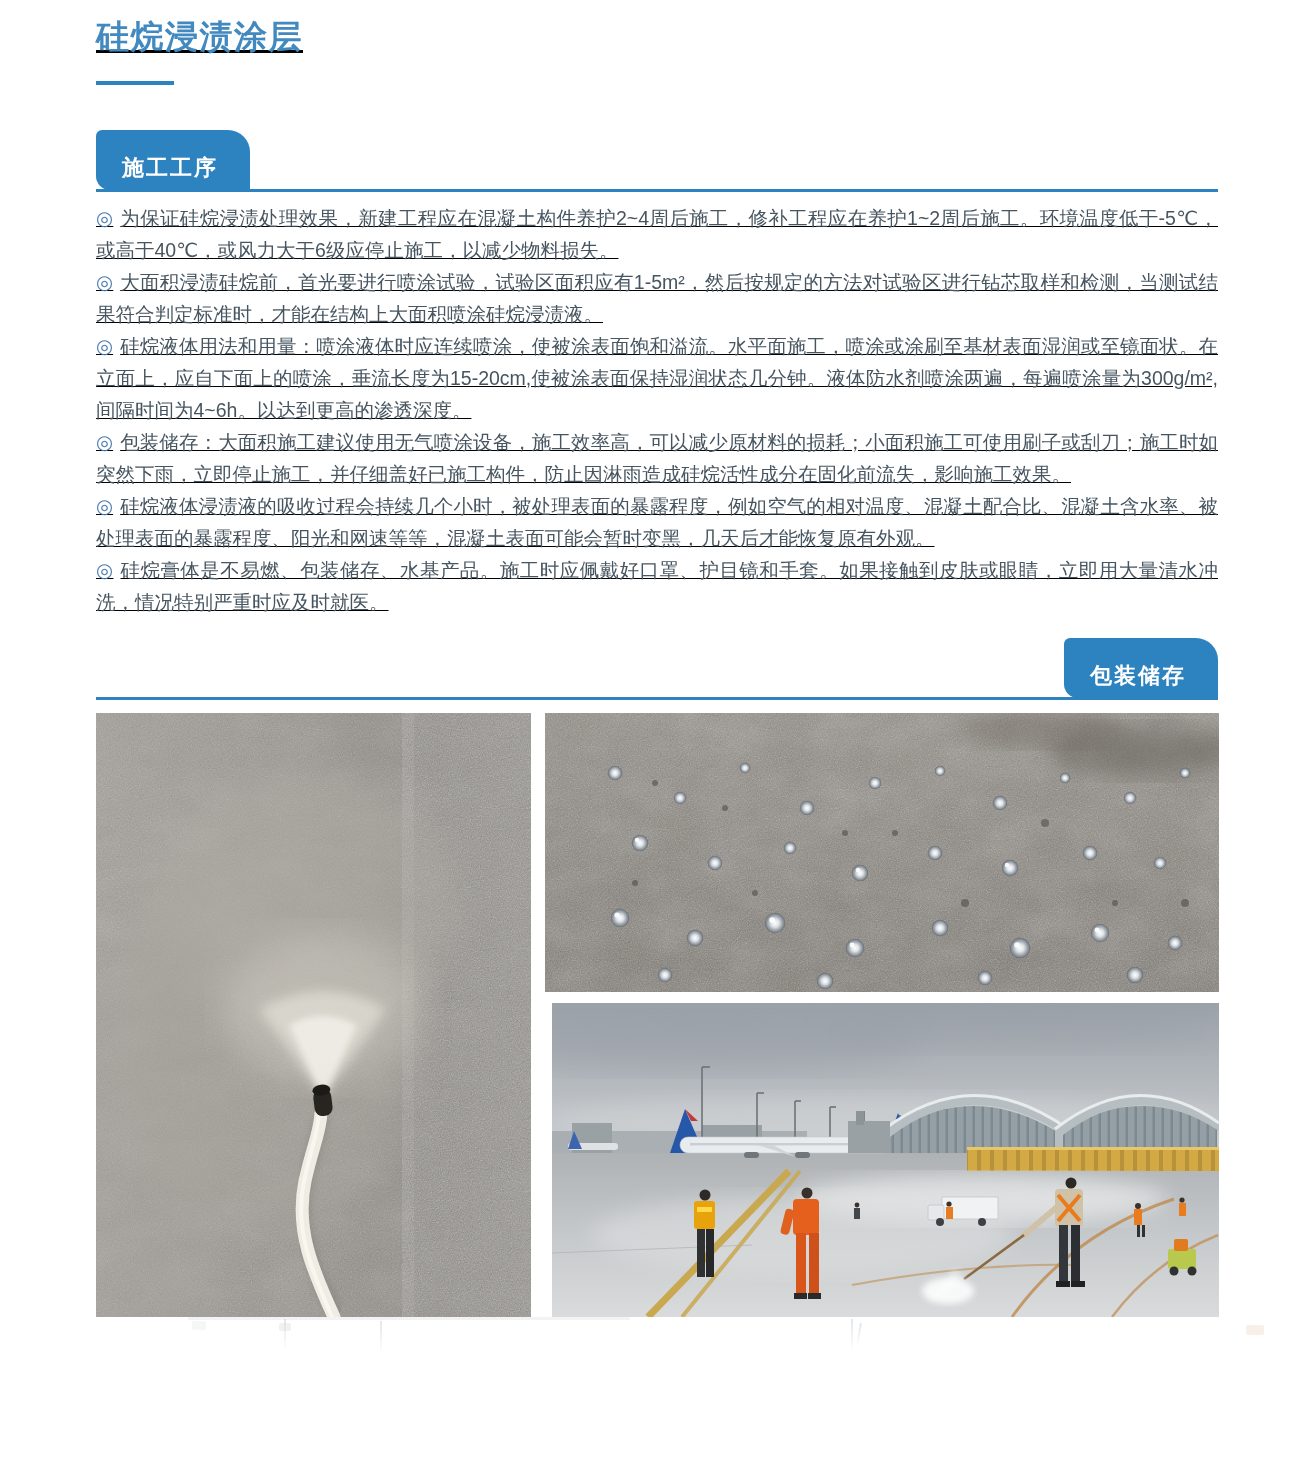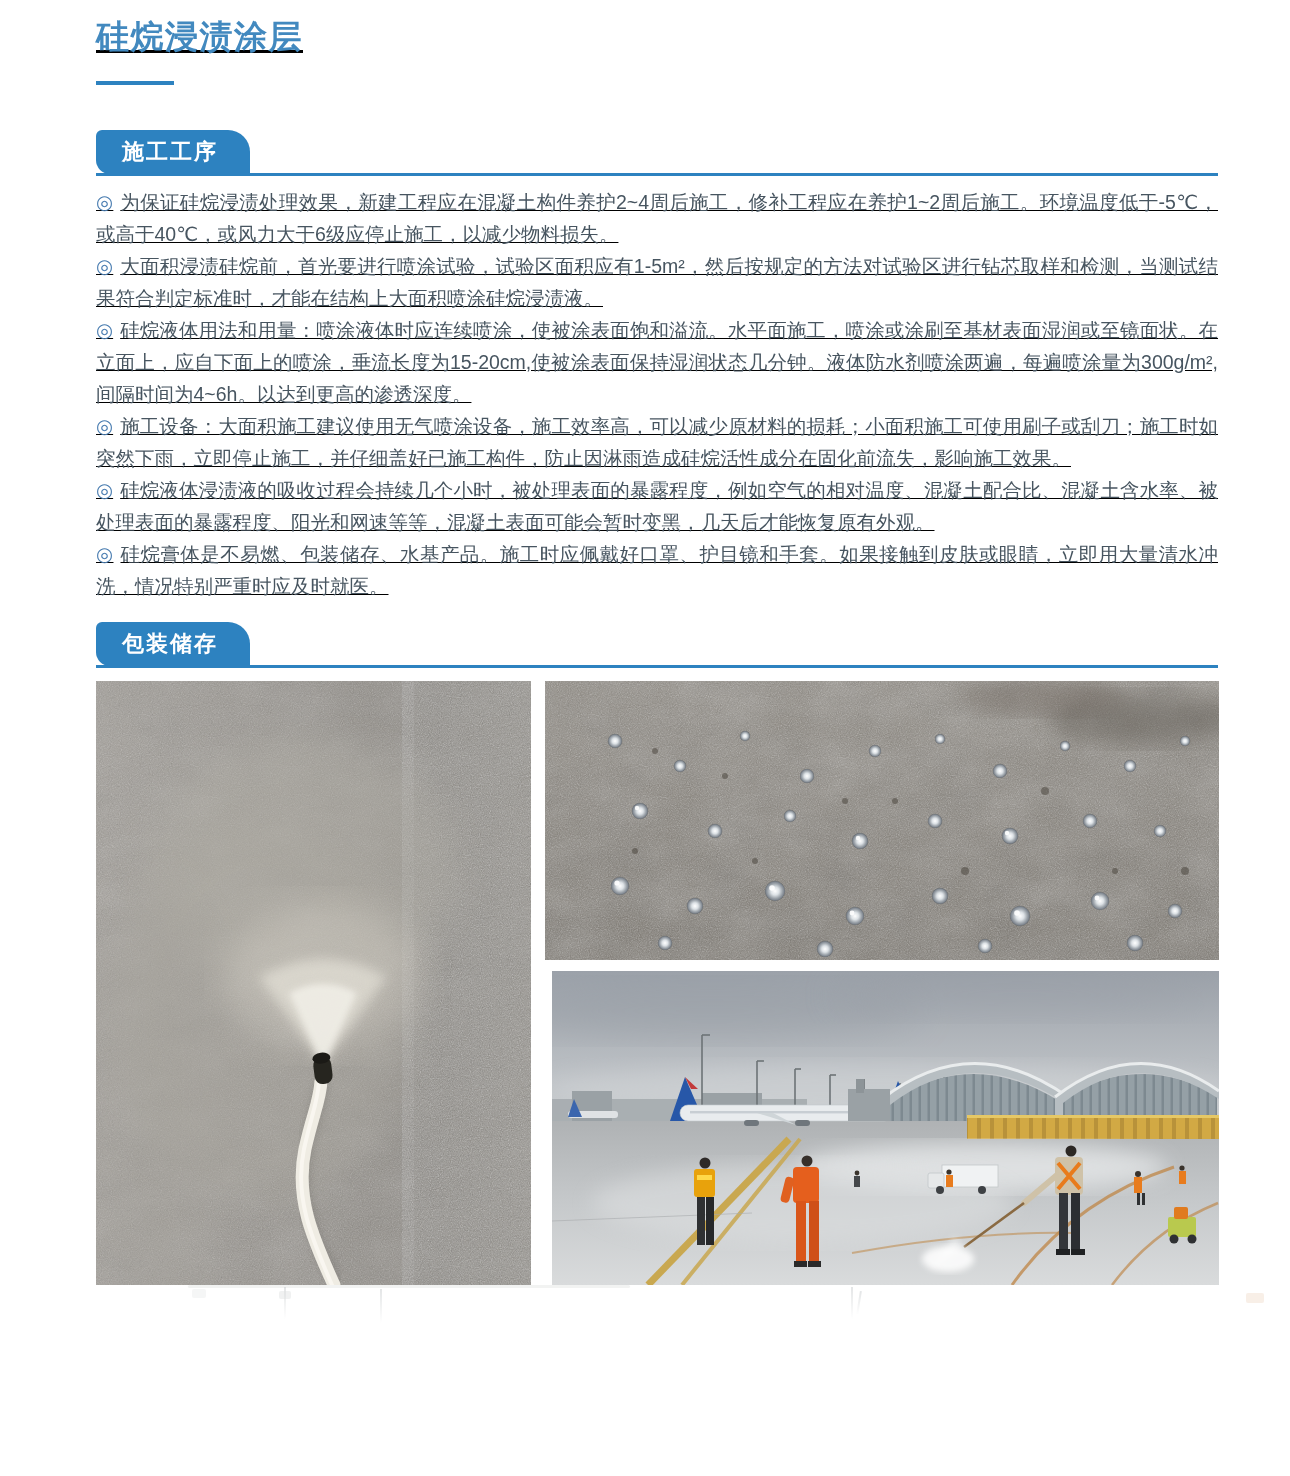--- a/index.html
+++ b/index.html
@@ -11,25 +11,25 @@
   .page{position:relative;width:1290px;height:1476px;background:#fff;text-decoration:underline;}
   .content{padding:15px 72px 0 96px;}
 
   .page-title{
     margin:0;font-size:33px;font-weight:bold;color:#4289bf;letter-spacing:1.5px;
   }
   .title-underline{width:78px;height:4px;background:#2d82c0;margin-top:21px;}
 
   .section-header{border-bottom:3px solid #2d82c0;}
   .section:first-child .section-header{margin-top:45px;}
-  .section + .section .section-header{margin-top:20px;}
+  .section + .section .section-header{margin-top:20px;text-align:right;}
   .badge{
     display:inline-block;background:#2d82c0;color:#ffffff;
     font-size:22px;font-weight:bold;letter-spacing:2px;
-    padding:7px 32px 7px 26px;margin-bottom:-1px;
+    padding:23px 32px 7px 26px;margin-bottom:-1px;
     border-radius:6px 22px 0 14px;
   }
   .bullets{margin-top:10px;}
   .bullet{
     margin:0;font-size:19.5px;line-height:32px;color:#475560;
     text-align:justify;text-justify:inter-ideograph;
   }
   .bullet .sym{color:#4a7db1;padding-right:7px;}
 
   .photos-row{display:flex;gap:14px;margin-top:13px;}
@@ -60,21 +60,21 @@
       </span>
     </div>
     <div class="bullets">
   <p class="bullet"><span class="sym">◎</span><span>为保证硅烷浸渍处理效果，新建工程应在混凝土构件养护2~4周后施工，修补工程应在养护1~2周后施工。环境温度低于-5℃，或高于40℃，或风力大于6级应停止施工，以减少物料损失。</span></p>
 
 
   <p class="bullet"><span class="sym">◎</span><span>大面积浸渍硅烷前，首光要进行喷涂试验，试验区面积应有1-5m²，然后按规定的方法对试验区进行钻芯取样和检测，当测试结果符合判定标准时，才能在结构上大面积喷涂硅烷浸渍液。</span></p>
 
   <p class="bullet"><span class="sym">◎</span><span>硅烷液体用法和用量：喷涂液体时应连续喷涂，使被涂表面饱和溢流。水平面施工，喷涂或涂刷至基材表面湿润或至镜面状。在立面上，应自下面上的喷涂，垂流长度为15-20cm,使被涂表面保持湿润状态几分钟。液体防水剂喷涂两遍，每遍喷涂量为300g/m²,间隔时间为4~6h。以达到更高的渗透深度。</span></p>
 
-  <p class="bullet"><span class="sym">◎</span><span>施工设备：大面积施工建议使用无气喷涂设备，施工效率高，可以减少原材料的损耗；小面积施工可使用刷子或刮刀；施工时如突然下雨，立即停止施工，并仔细盖好已施工构件，防止因淋雨造成硅烷活性成分在固化前流失，影响施工效果。</span></p>
+  <p class="bullet"><span class="sym">◎</span><span>包装储存：大面积施工建议使用无气喷涂设备，施工效率高，可以减少原材料的损耗；小面积施工可使用刷子或刮刀；施工时如突然下雨，立即停止施工，并仔细盖好已施工构件，防止因淋雨造成硅烷活性成分在固化前流失，影响施工效果。</span></p>
 
 
   <p class="bullet"><span class="sym">◎</span><span>硅烷液体浸渍液的吸收过程会持续几个小时，被处理表面的暴露程度，例如空气的相对温度、混凝土配合比、混凝土含水率、被处理表面的暴露程度、阳光和网速等等，混凝土表面可能会暂时变黑，几天后才能恢复原有外观。</span></p>
 
   <p class="bullet"><span class="sym">◎</span><span>硅烷膏体是不易燃、包装储存、水基产品。施工时应佩戴好口罩、护目镜和手套。如果接触到皮肤或眼睛，立即用大量清水冲洗，情况特别严重时应及时就医。</span></p>
 </div>
   </section>
 
   <section class="section">
     <div class="section-header">

